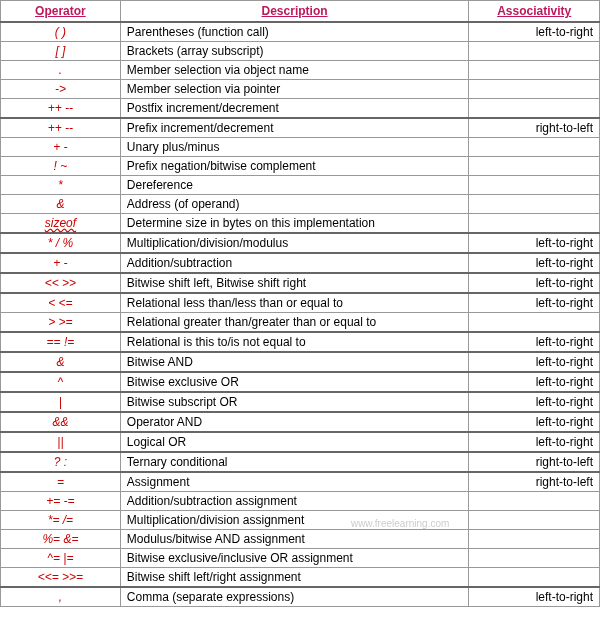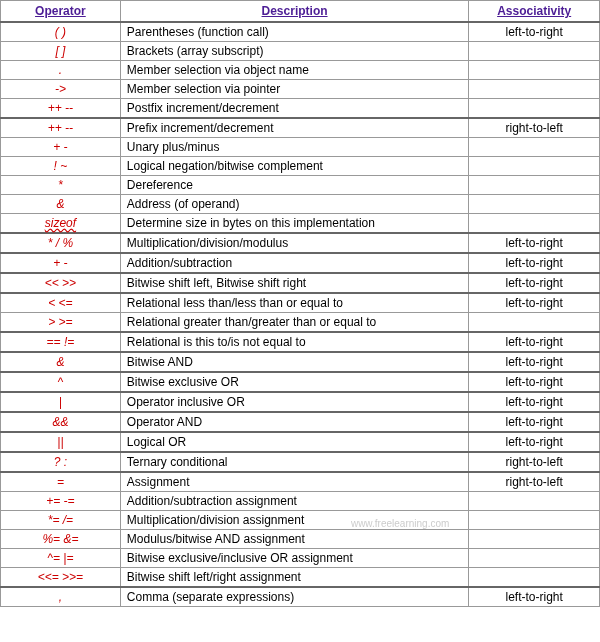--- a/index.html
+++ b/index.html
@@ -9,21 +9,21 @@
       background: #fff;
       width: 600px;
     }
     table {
       width: 600px;
       border-collapse: collapse;
       border: 1px solid #999;
     }
     th {
       background: #fff;
-      color: #4c1d95;
+      color: #be185d;
       font-weight: bold;
       text-decoration: underline;
       border: 1px solid #999;
       padding: 3px 6px;
       text-align: center;
     }
     td {
       border: 1px solid #999;
       padding: 2px 6px;
       vertical-align: top;
@@ -34,21 +34,21 @@
       font-style: italic;
       width: 110px;
       white-space: nowrap;
     }
     .desc-col {
       width: 320px;
       color: #000;
     }
     .assoc-col {
       width: 120px;
-      text-align: center;
+      text-align: right;
       color: #000;
     }
     .group-row td {
       border-top: 2px solid #666;
     }
   </style>
 </head>
 <body>
 
 <table>
@@ -90,21 +90,21 @@
         <td class="desc-col">Prefix increment/decrement</td>
         <td class="assoc-col">right-to-left</td>
       </tr>
       <tr>
         <td class="op-col">+ -</td>
         <td class="desc-col">Unary plus/minus</td>
         <td class="assoc-col"></td>
       </tr>
       <tr>
         <td class="op-col">! ~</td>
-        <td class="desc-col">Logical negation/bitwise complement</td>
+        <td class="desc-col">Prefix negation/bitwise complement</td>
         <td class="assoc-col"></td>
       </tr>
       <tr>
         <td class="op-col">*</td>
         <td class="desc-col">Dereference</td>
         <td class="assoc-col"></td>
       </tr>
       <tr>
         <td class="op-col">&amp;</td>
         <td class="desc-col">Address (of operand)</td>
@@ -150,21 +150,21 @@
         <td class="desc-col">Bitwise AND</td>
         <td class="assoc-col">left-to-right</td>
       </tr>
       <tr class="group-row">
         <td class="op-col">^</td>
         <td class="desc-col">Bitwise exclusive OR</td>
         <td class="assoc-col">left-to-right</td>
       </tr>
       <tr class="group-row">
         <td class="op-col">|</td>
-        <td class="desc-col">Operator inclusive OR</td>
+        <td class="desc-col">Bitwise subscript OR</td>
         <td class="assoc-col">left-to-right</td>
       </tr>
       <tr class="group-row">
         <td class="op-col">&amp;&amp;</td>
         <td class="desc-col">Operator AND</td>
         <td class="assoc-col">left-to-right</td>
       </tr>
       <tr class="group-row">
         <td class="op-col">||</td>
         <td class="desc-col">Logical OR</td>

